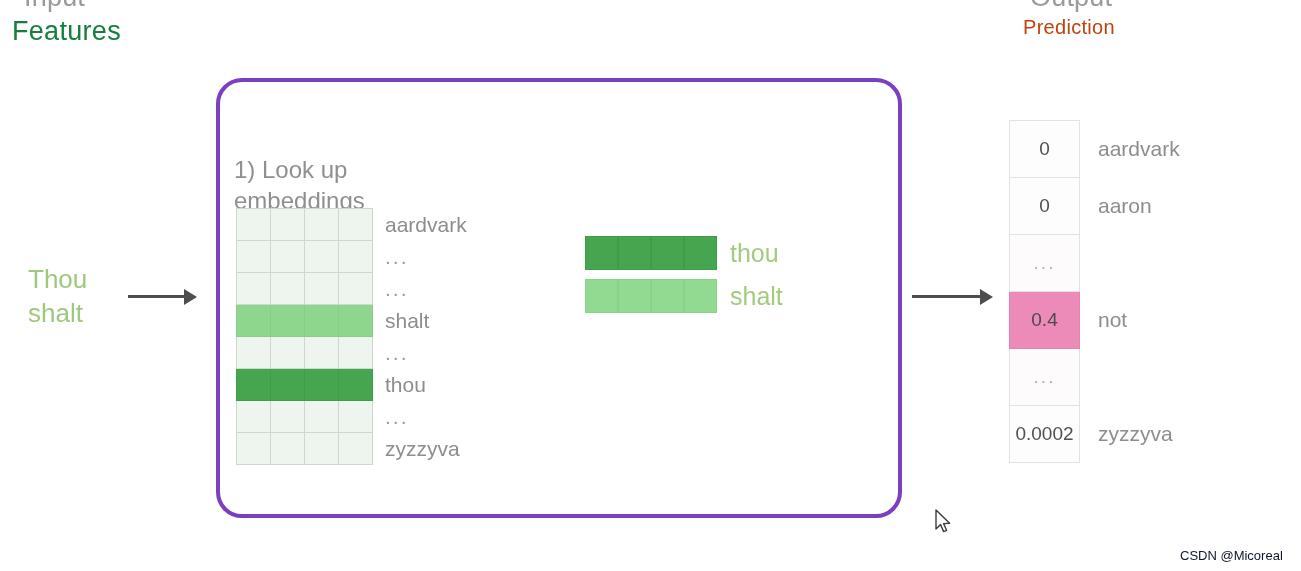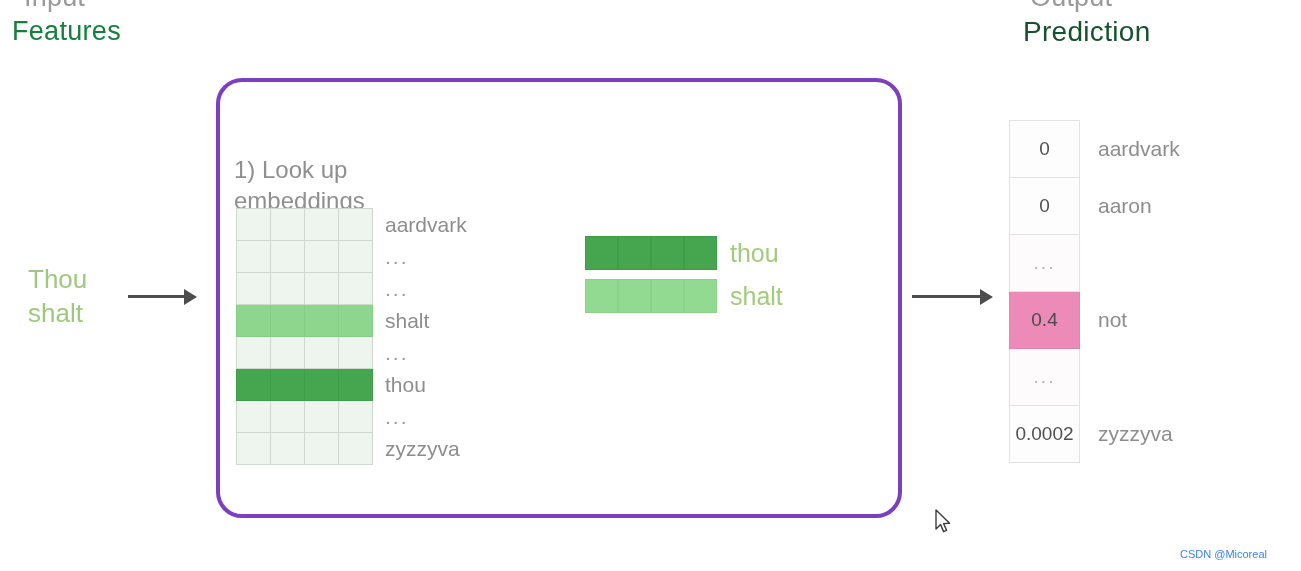--- a/index.html
+++ b/index.html
@@ -39,22 +39,22 @@
     top: 16px;
     font-size: 27px;
     color: #15803d;
     letter-spacing: 0.3px;
     white-space: nowrap;
   }
   .lbl-prediction {
     position: absolute;
     left: 1023px;
     top: 16px;
-    font-size: 28px;
-    color: #14532d;
+    font-size: 20px;
+    color: #c2410c;
     letter-spacing: 0.3px;
     white-space: nowrap;
   }
 
   .task-block {
     position: absolute;
     left: 440px;
     top: 14px;
     width: 240px;
     text-align: center;
@@ -240,22 +240,22 @@
     top: 509px;
     width: 20px;
     height: 28px;
   }
 
   
   .watermark {
     position: absolute;
     left: 1180px;
     top: 548px;
-    font-size: 11px;
-    color: #3b82f6;
+    font-size: 13px;
+    color: #0f172a;
     white-space: nowrap;
   }
 </style>
 </head>
 <body>
 
 <div class="stage">
 
   <div class="hdr-cut input-cut">Input</div>
   <div class="hdr-cut output-cut">Output</div>

